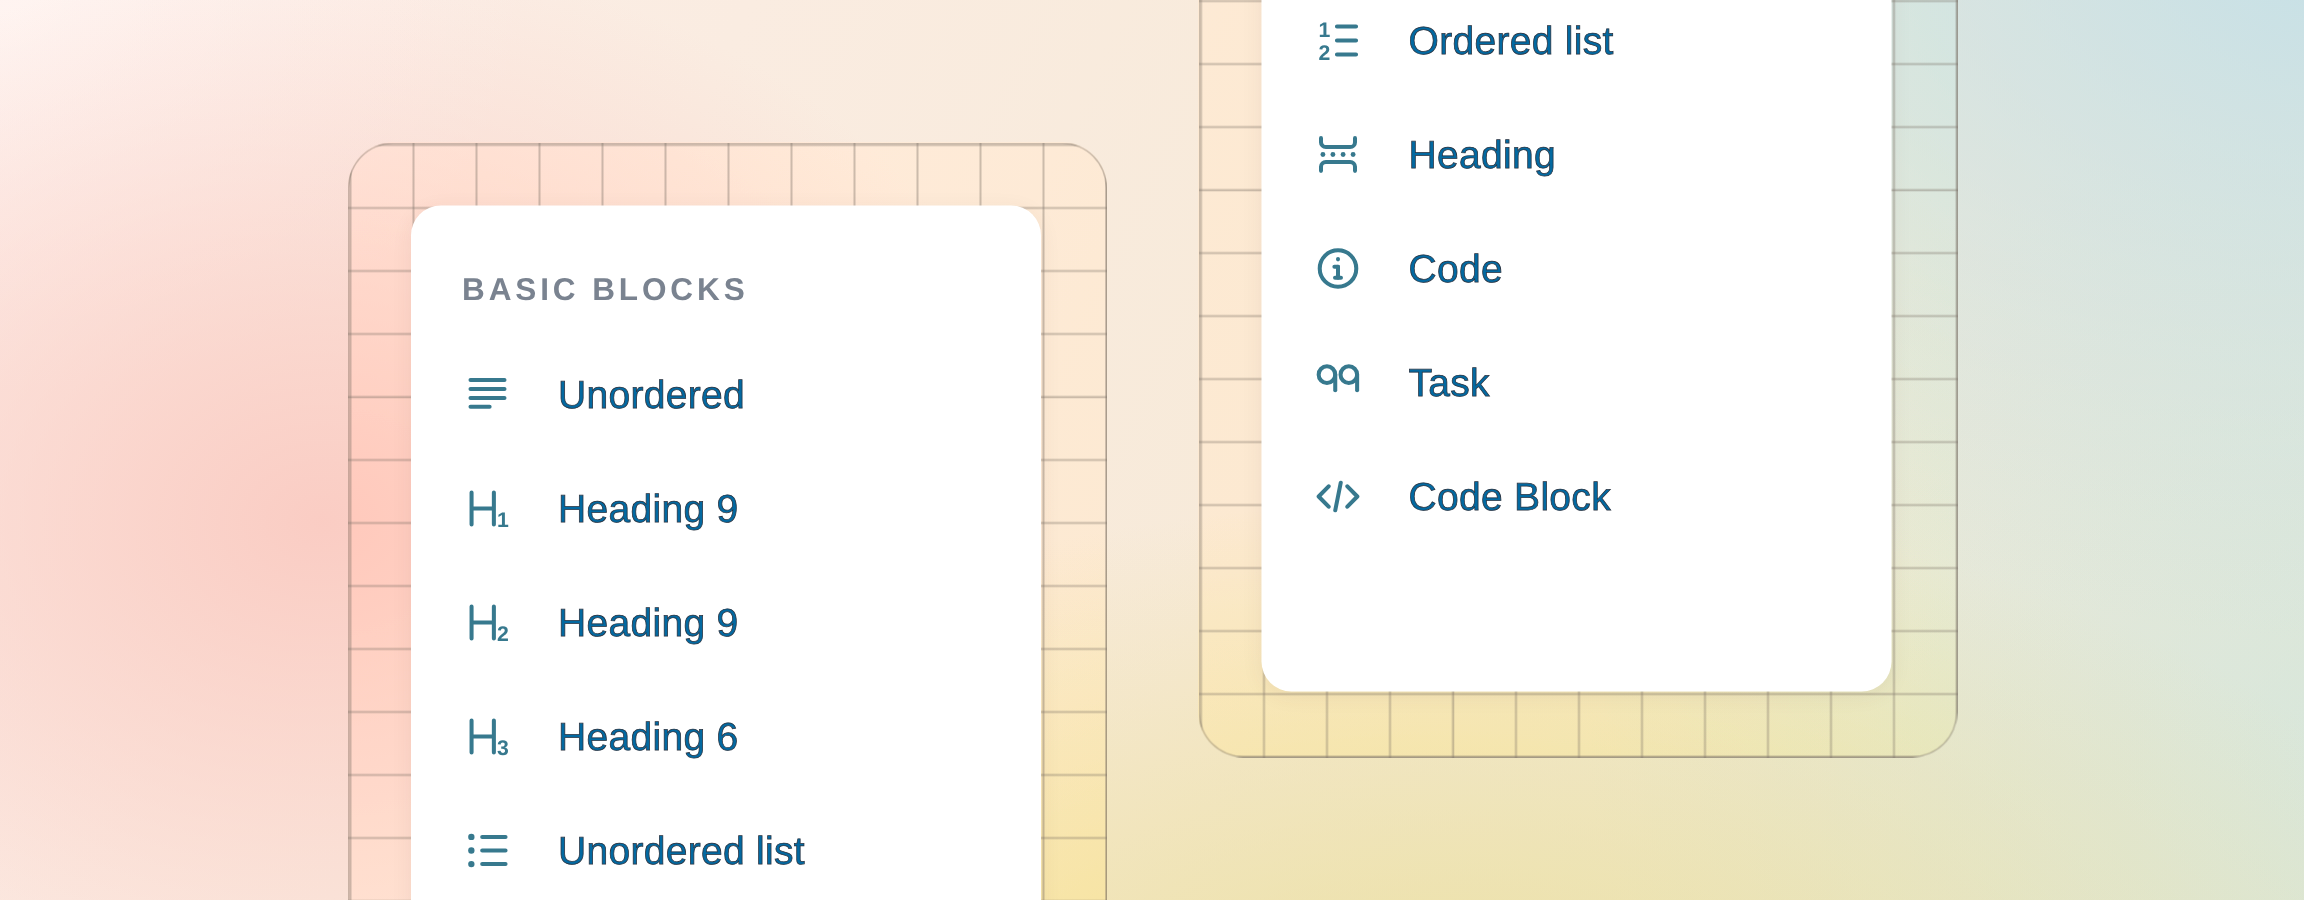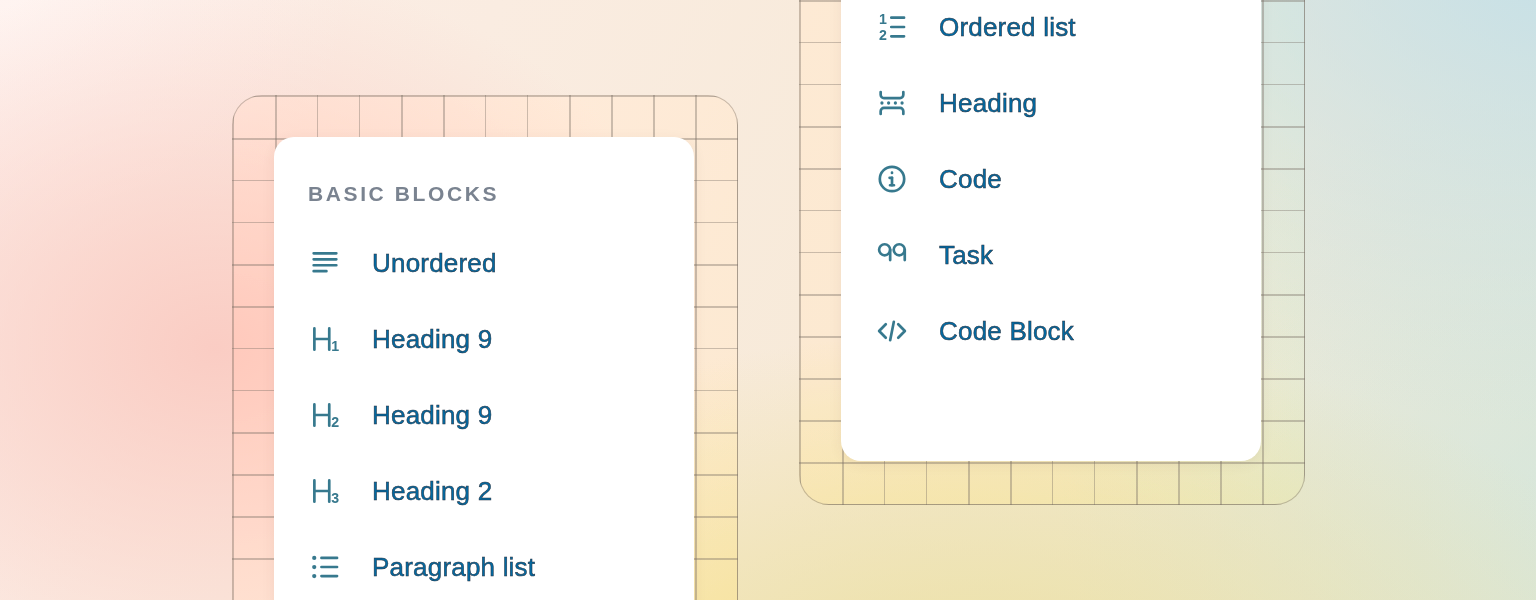--- a/index.html
+++ b/index.html
@@ -91,33 +91,33 @@
       <span class="label">Heading 9</span>
     </div>
 
     <div class="item">
       <span class="icon">
         <svg viewBox="0 0 24 24">
             <path class="ic" d="M4.5 4.5v15M15 4.5v15M4.5 12H15"></path>
             <text class="ict" x="19.2" y="20.6" font-size="10" text-anchor="middle">3</text>
           </svg>
       </span>
-      <span class="label">Heading 2</span>
+      <span class="label">Heading 6</span>
     </div>
 
     <div class="item">
       <span class="icon">
         <svg viewBox="0 0 24 24">
           <circle class="icf" cx="4.4" cy="5.6" r="1.5"></circle>
             <circle class="icf" cx="4.4" cy="12" r="1.5"></circle>
             <circle class="icf" cx="4.4" cy="18.4" r="1.5"></circle>
           <path class="ic" d="M9.5 5.6h11M9.5 12h11M9.5 18.4h11"></path>
         </svg>
       </span>
-      <span class="label">Paragraph list</span>
+      <span class="label">Unordered list</span>
     </div>
 
   </div>
 </div>
 
 <div class="card card-right">
   <div class="items">
 
     <div class="item">
       <span class="icon">

